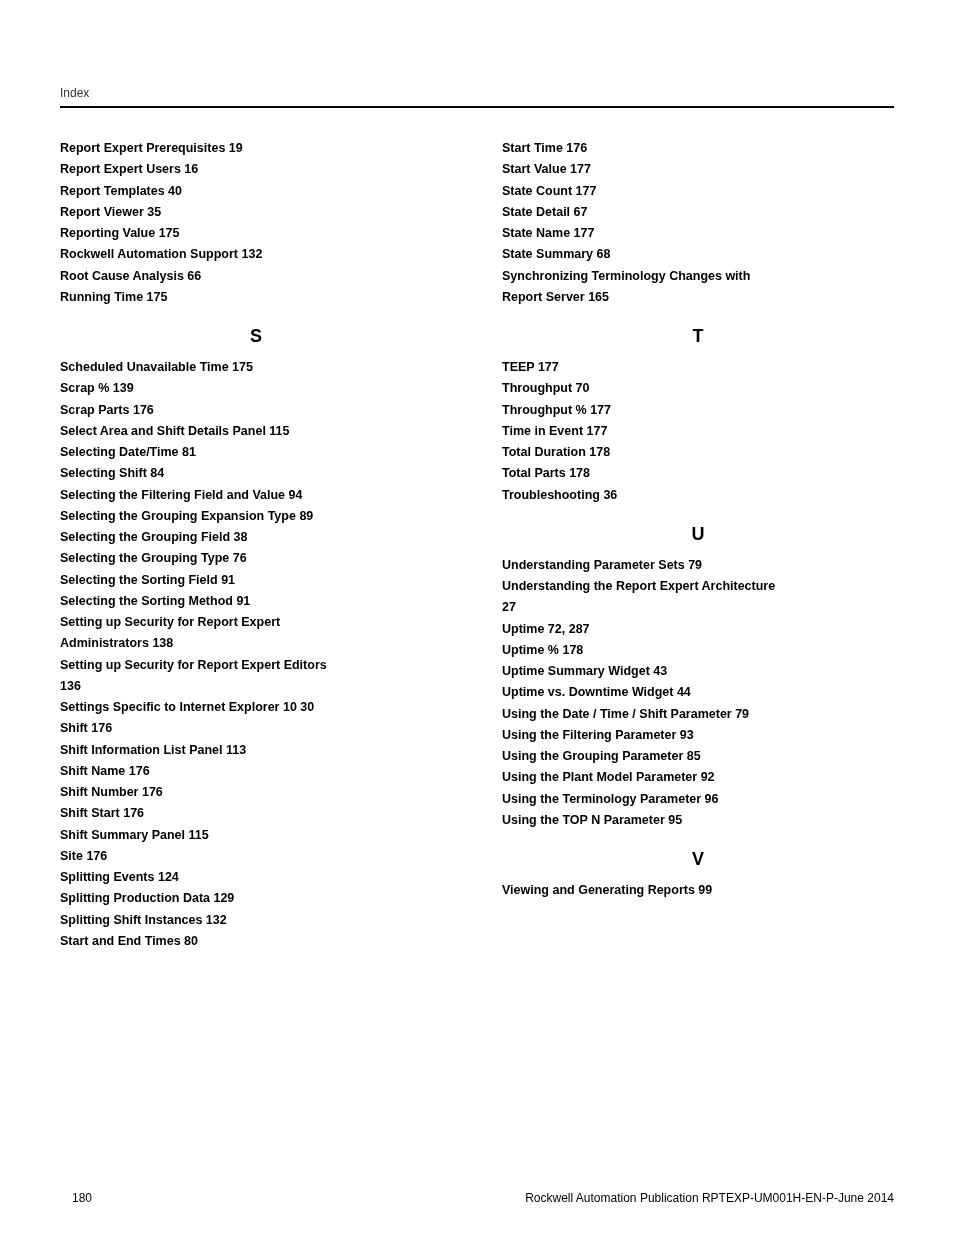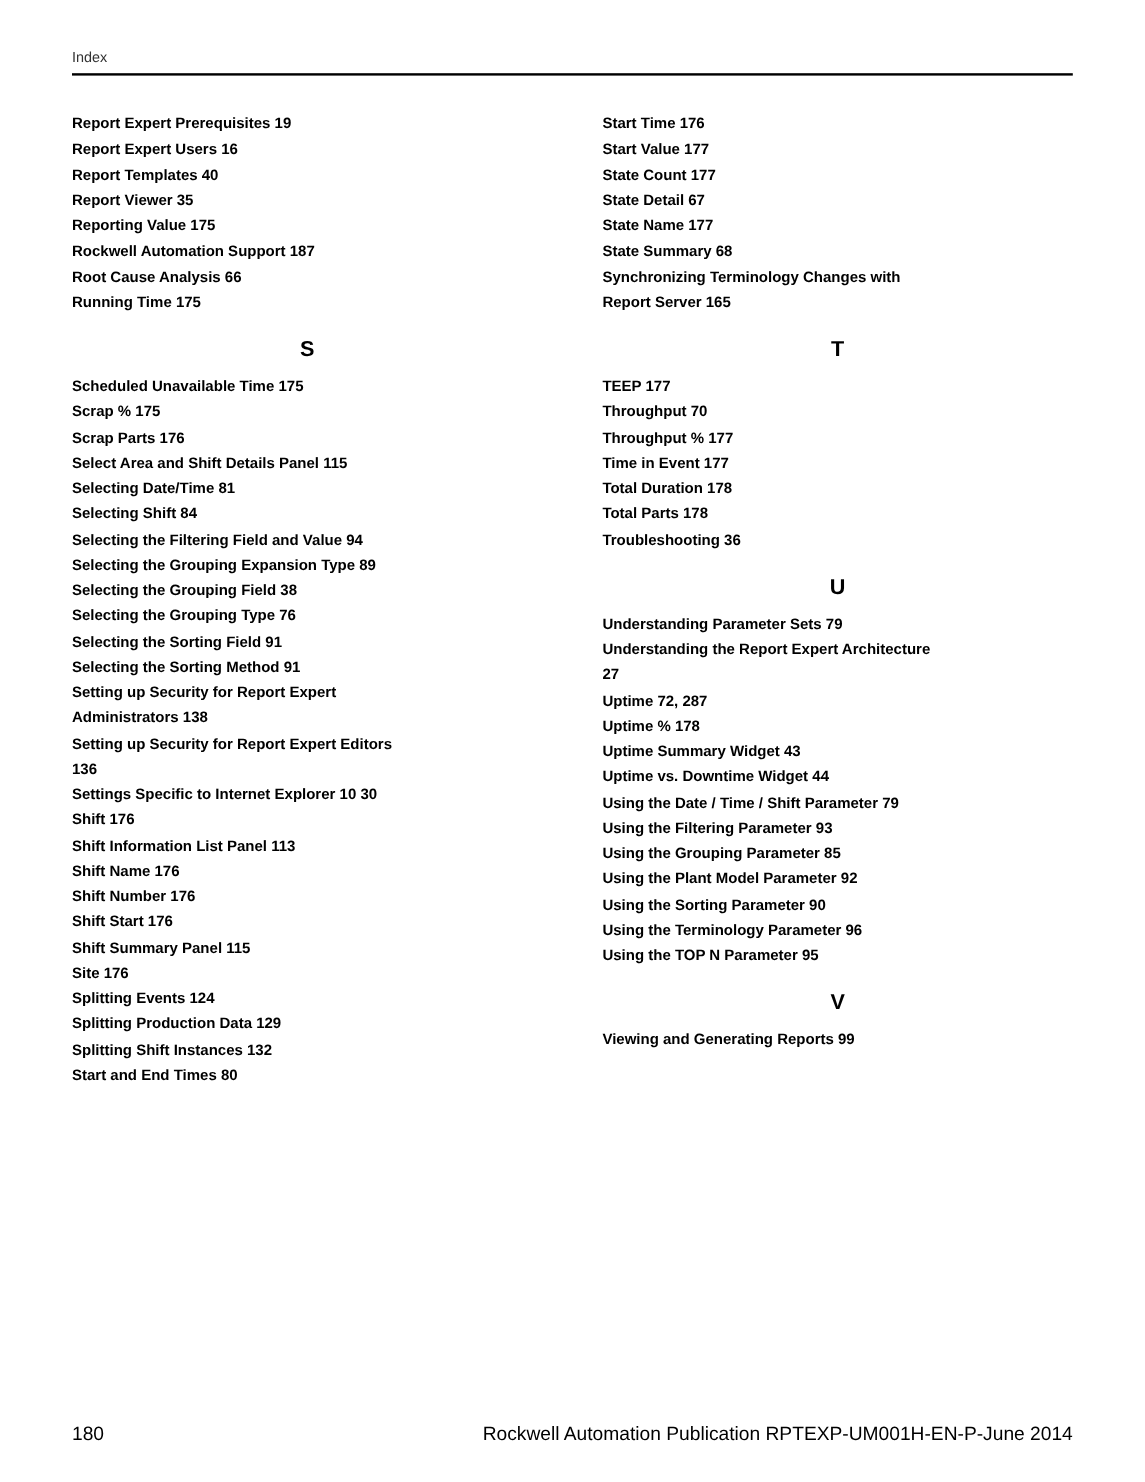--- a/index.html
+++ b/index.html
@@ -7,20 +7,21 @@
       background: #fff;
       font-family: Arial, Helvetica, sans-serif;
       font-size: 13px;
       color: #000;
       width: 954px;
       min-height: 1235px;
       position: relative;
     }
     .page {
       padding: 40px 60px 60px 60px;
+      margin-top: 45px;
     }
     .header {
       border-bottom: 2px solid #000;
       padding-bottom: 6px;
       margin-bottom: 30px;
     }
     .header-label {
       font-size: 12px;
       color: #333;
     }
@@ -45,52 +46,52 @@
       font-size: 18px;
       font-weight: bold;
       margin: 18px 0 10px 0;
     }
     .footer {
       display: flex;
       justify-content: space-between;
       align-items: flex-end;
       position: absolute;
       bottom: 30px;
-      left: 60px;
+      left: 72px;
       right: 60px;
-      font-size: 16px;
+      font-size: 12px;
     }
   </style>
 </head>
 <body>
 
 <div class="page">
   <div class="header">
     <span class="header-label">Index</span>
   </div>
 
   <div class="columns">
 
     <div class="col-left">
 
       <div>
         <span class="index-entry">Report Expert Prerequisites 19</span>
         <span class="index-entry">Report Expert Users 16</span>
         <span class="index-entry">Report Templates 40</span>
         <span class="index-entry">Report Viewer 35</span>
         <span class="index-entry">Reporting Value 175</span>
-        <span class="index-entry">Rockwell Automation Support 187</span>
+        <span class="index-entry">Rockwell Automation Support 132</span>
         <span class="index-entry">Root Cause Analysis 66</span>
         <span class="index-entry">Running Time 175</span>
       </div>
 
       <div class="section-heading">S</div>
       <div>
         <span class="index-entry">Scheduled Unavailable Time 175</span>
-        <span class="index-entry">Scrap % 175</span>
+        <span class="index-entry">Scrap % 139</span>
         <span class="index-entry">Scrap Parts 176</span>
         <span class="index-entry">Select Area and Shift Details Panel 115</span>
         <span class="index-entry">Selecting Date/Time 81</span>
         <span class="index-entry">Selecting Shift 84</span>
         <span class="index-entry">Selecting the Filtering Field and Value 94</span>
         <span class="index-entry">Selecting the Grouping Expansion Type 89</span>
         <span class="index-entry">Selecting the Grouping Field 38</span>
         <span class="index-entry">Selecting the Grouping Type 76</span>
         <span class="index-entry">Selecting the Sorting Field 91</span>
         <span class="index-entry">Selecting the Sorting Method 91</span>
@@ -139,21 +140,20 @@
         <span class="index-entry">Understanding Parameter Sets 79</span>
         <span class="index-entry">Understanding the Report Expert Architecture<br>27</span>
         <span class="index-entry">Uptime 72, 287</span>
         <span class="index-entry">Uptime % 178</span>
         <span class="index-entry">Uptime Summary Widget 43</span>
         <span class="index-entry">Uptime vs. Downtime Widget 44</span>
         <span class="index-entry">Using the Date / Time / Shift Parameter 79</span>
         <span class="index-entry">Using the Filtering Parameter 93</span>
         <span class="index-entry">Using the Grouping Parameter 85</span>
         <span class="index-entry">Using the Plant Model Parameter 92</span>
-        <span class="index-entry">Using the Sorting Parameter 90</span>
         <span class="index-entry">Using the Terminology Parameter 96</span>
         <span class="index-entry">Using the TOP N Parameter 95</span>
       </div>
 
       <div class="section-heading">V</div>
       <div>
         <span class="index-entry">Viewing and Generating Reports 99</span>
       </div>
     </div>
   </div>

